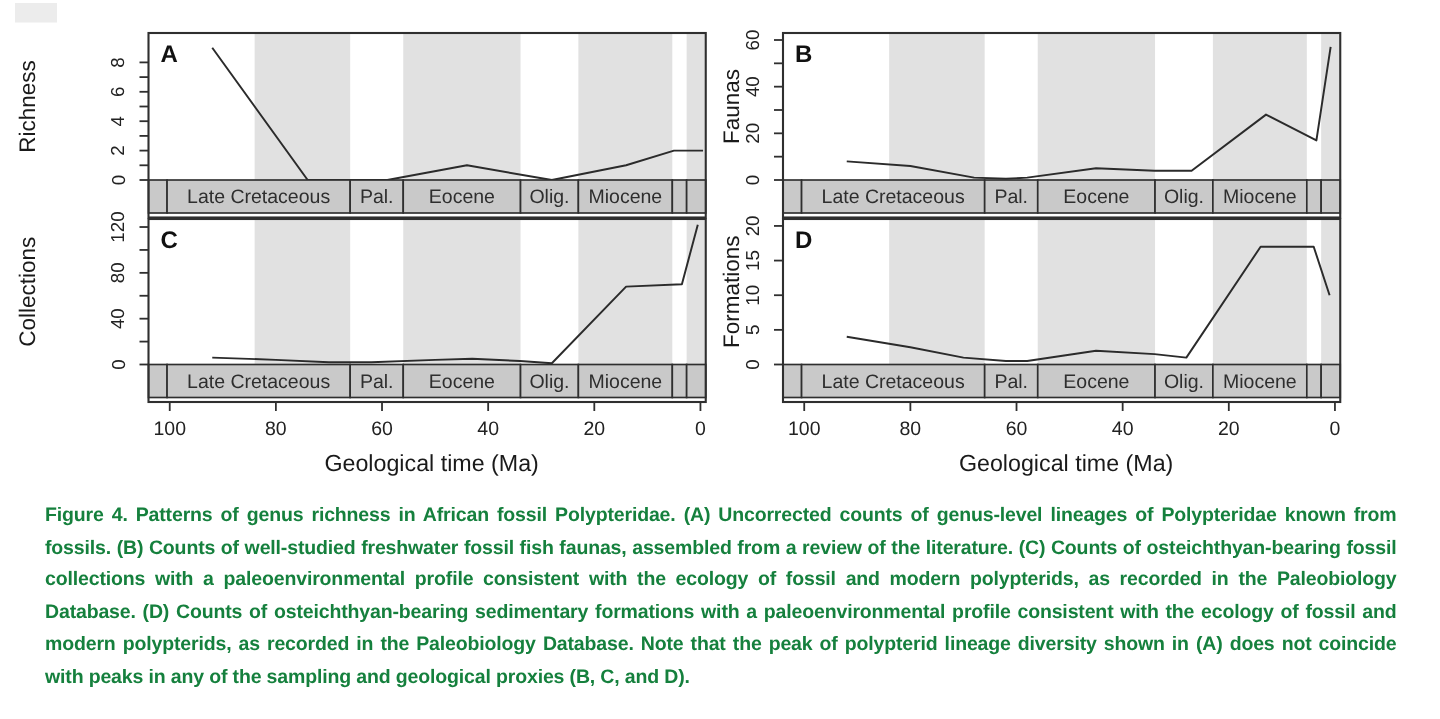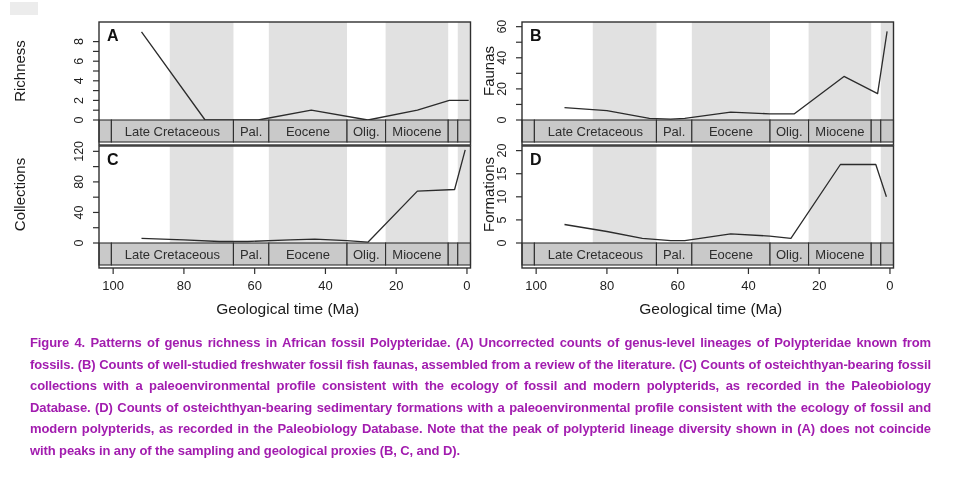--- a/index.html
+++ b/index.html
@@ -2,21 +2,21 @@
 <html><head>
 <meta charset="utf-8">
 <style>
   html,body{margin:0;padding:0;background:#ffffff;}
   body{width:960px;height:479px;overflow:hidden;font-family:"Liberation Sans",sans-serif;position:relative;}
   .page{position:absolute;inset:0;background:#fff;}
   .scan-artifact{position:absolute;left:10px;top:2px;width:28px;height:13px;background:#ececec;}
   #figure-svg{position:absolute;left:0;top:0;}
   svg text{font-family:"Liberation Sans",sans-serif;}
   .caption{position:absolute;left:30px;width:901px;top:332px;margin:0;
-           font-size:13px;line-height:21.5px;font-weight:bold;color:#a21caf;
+           font-size:13px;line-height:21.5px;font-weight:bold;color:#15803d;
            text-align:justify;letter-spacing:-0.1px;}
   .cap-label{font-weight:bold;}
 </style>
 </head>
 <body>
 
 <div class="page">
   <div class="scan-artifact"></div>
   <svg id="figure-svg" width="960" height="330" viewBox="0 0 960 330">
       <rect x="169.76190476190476" y="22" width="63.68571428571428" height="98" fill="#e1e1e1"></rect>

